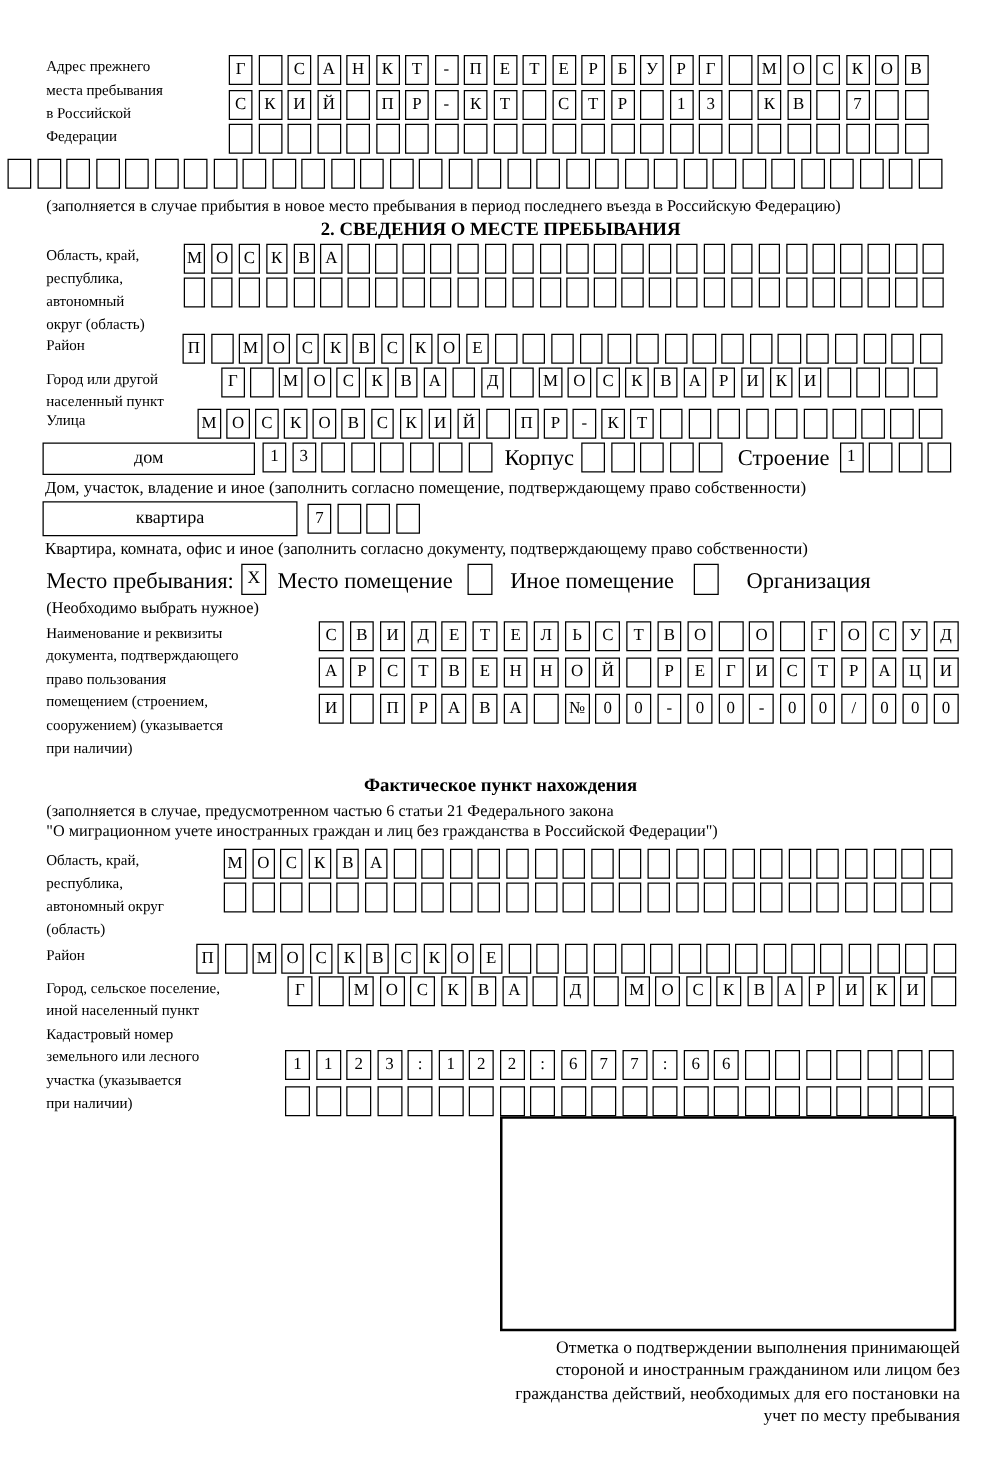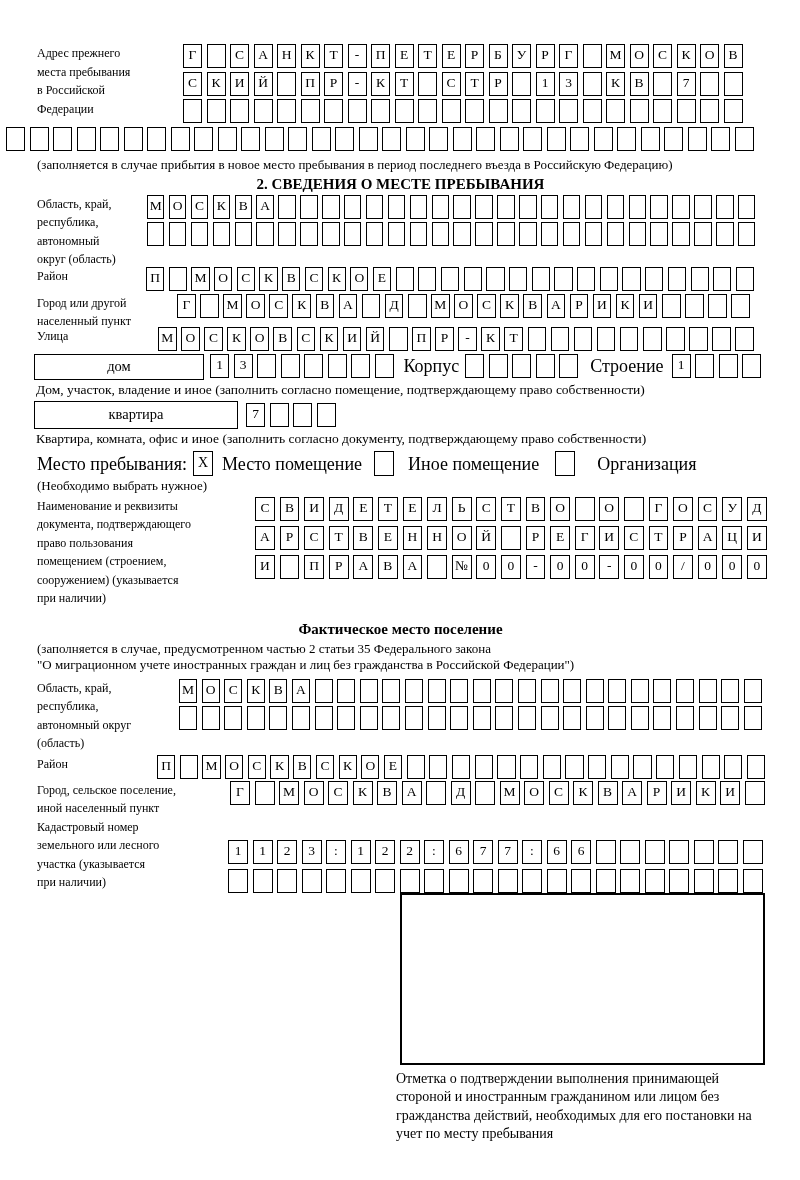--- a/index.html
+++ b/index.html
@@ -23,21 +23,21 @@
   .g-g{gap:4.5px}.g-g .cell{width:20px}
   .note-c{text-align:left;font-size:13px;line-height:16px;}
   .title-c{text-align:center;font-weight:bold;font-size:15px;line-height:18px;}
   .boxlabel{box-sizing:border-box;border:1.6px solid #000;height:26px;
         text-align:center;font-size:14.5px;line-height:23px;flex:0 0 auto;}
   .caption{font-size:13.5px;line-height:16px;margin-left:-1px;}
   .inline-lbl{font-size:18px;line-height:24px;}
   .chkcell{box-sizing:border-box;width:20px;height:25px;border:1.6px solid #000;
         text-align:center;font-size:14px;line-height:22px;flex:0 0 auto;}
   .stamp-box{box-sizing:border-box;border:2px solid #000;width:365px;height:172px;margin-left:363px;}
-  .stamp-cap{width:372px;margin-left:359px;text-align:left;font-size:14px;line-height:18.5px;}
+  .stamp-cap{width:372px;margin-left:359px;text-align:right;font-size:14px;line-height:18.5px;}
   .mt2{margin-top:2px}.mt3{margin-top:3px}.mt4{margin-top:4px}.mt6{margin-top:6px}
   .offset-top{padding-top:22px;}
 </style>
 </head>
 <body>
 
 <div class="page">
 
 
   <div class="frow" style="margin-top:18px">
@@ -455,22 +455,22 @@
           <span class="cell">0</span>
           <span class="cell">0</span>
           <span class="cell">/</span>
           <span class="cell">0</span>
           <span class="cell">0</span>
           <span class="cell">0</span>
         </div>
     </div>
   </div>
 
-  <div class="title-c" style="margin-top:12px">Фактическое место поселение</div>
-  <div class="note-c mt3">(заполняется в случае, предусмотренном частью 2 статьи 35 Федерального закона</div>
+  <div class="title-c" style="margin-top:12px">Фактическое пункт нахождения</div>
+  <div class="note-c mt3">(заполняется в случае, предусмотренном частью 6 статьи 21 Федерального закона</div>
   <div class="note-c">"О миграционном учете иностранных граждан и лиц без гражданства в Российской Федерации")</div>
 
   <div class="frow mt6">
     <div class="flabel" style="width:142px">Область, край,
 республика,
 автономный округ
 (область)</div>
     <div class="cellcol">
       <div class="cells g-f">
           <span class="cell">М</span>

